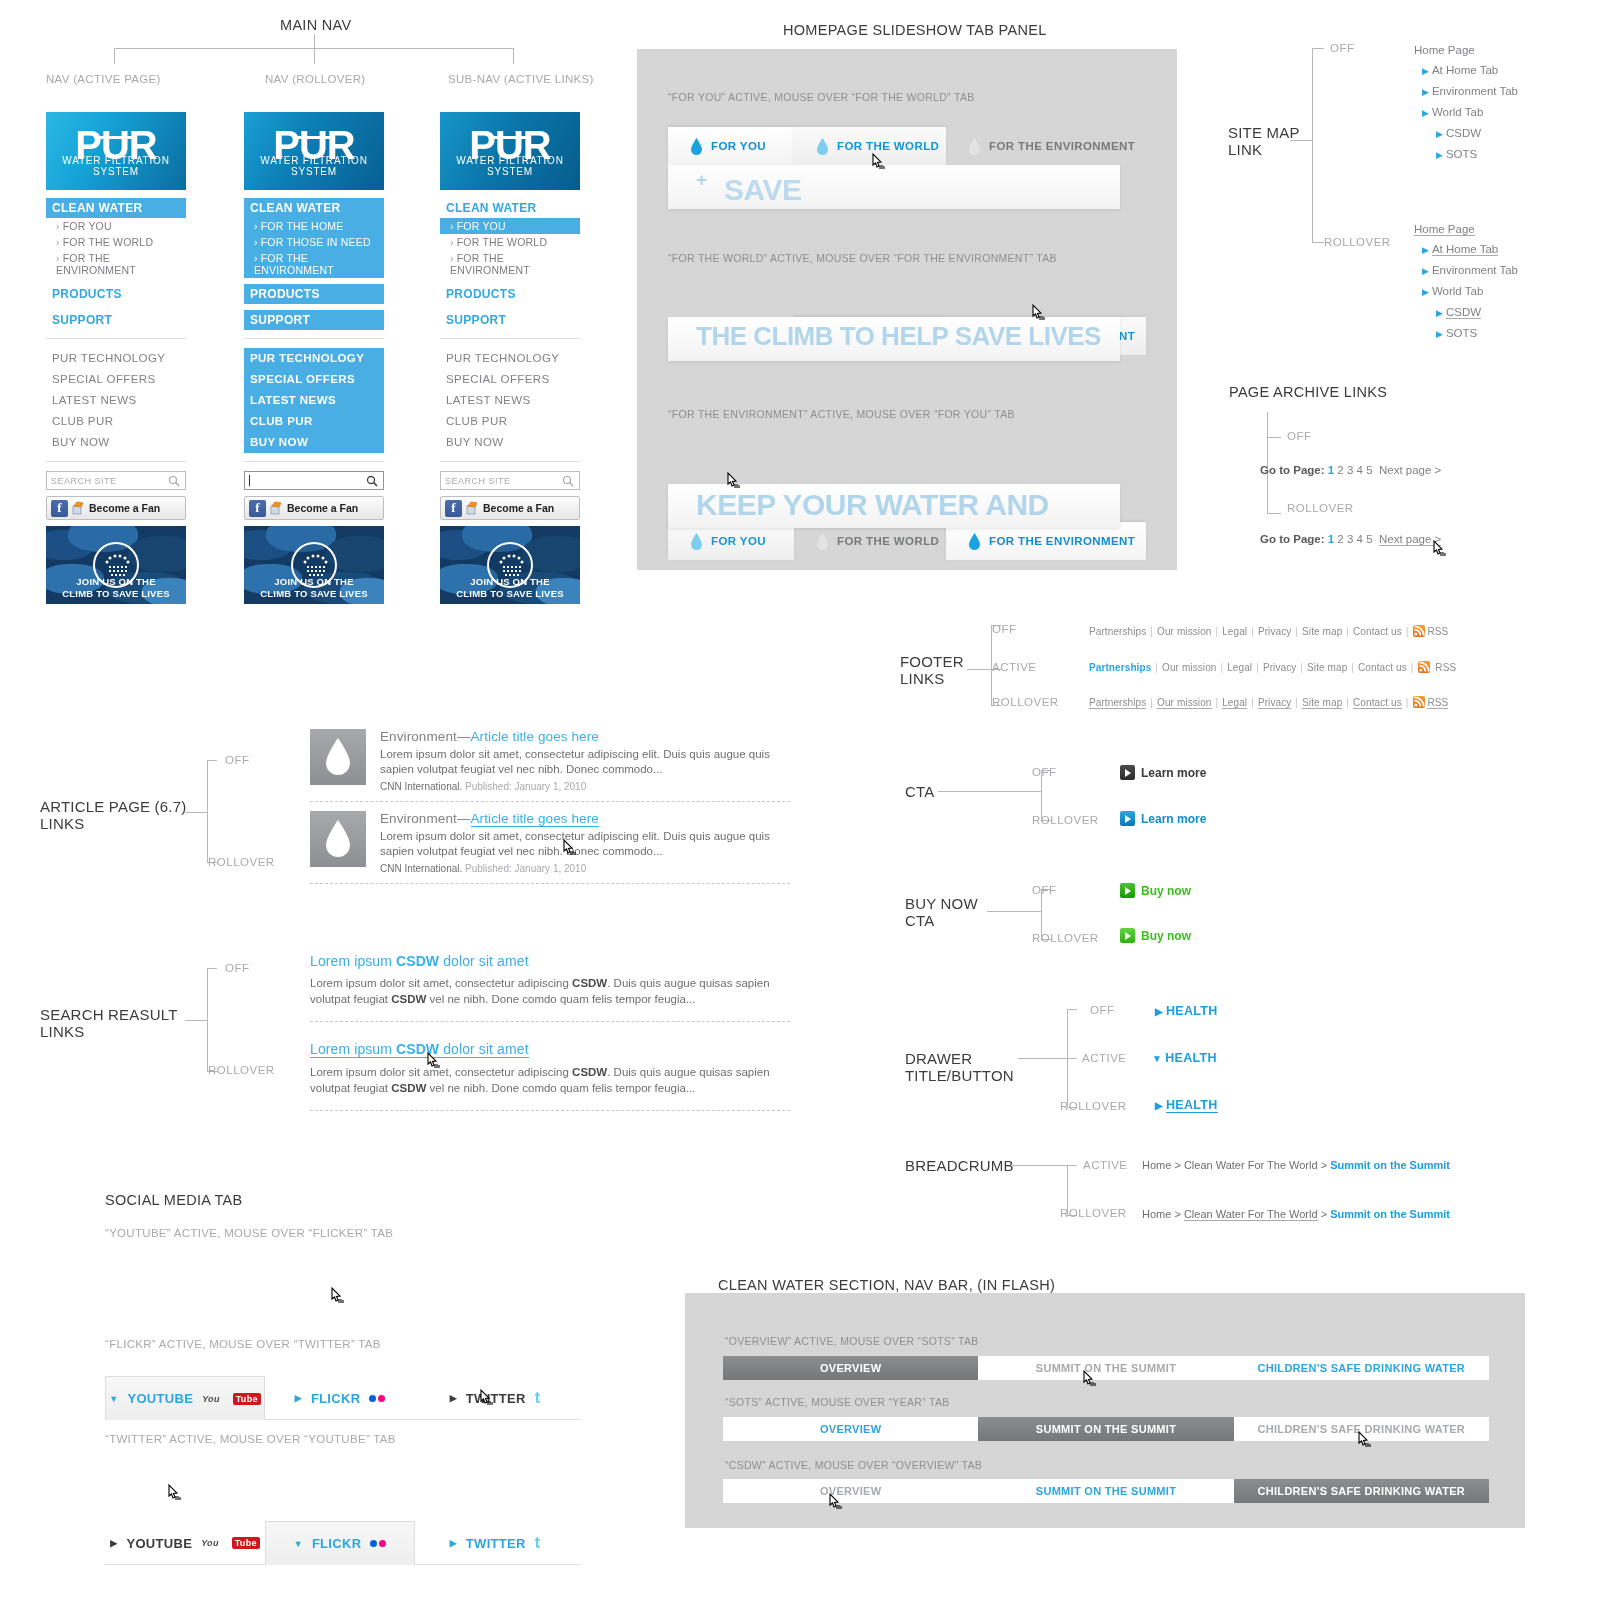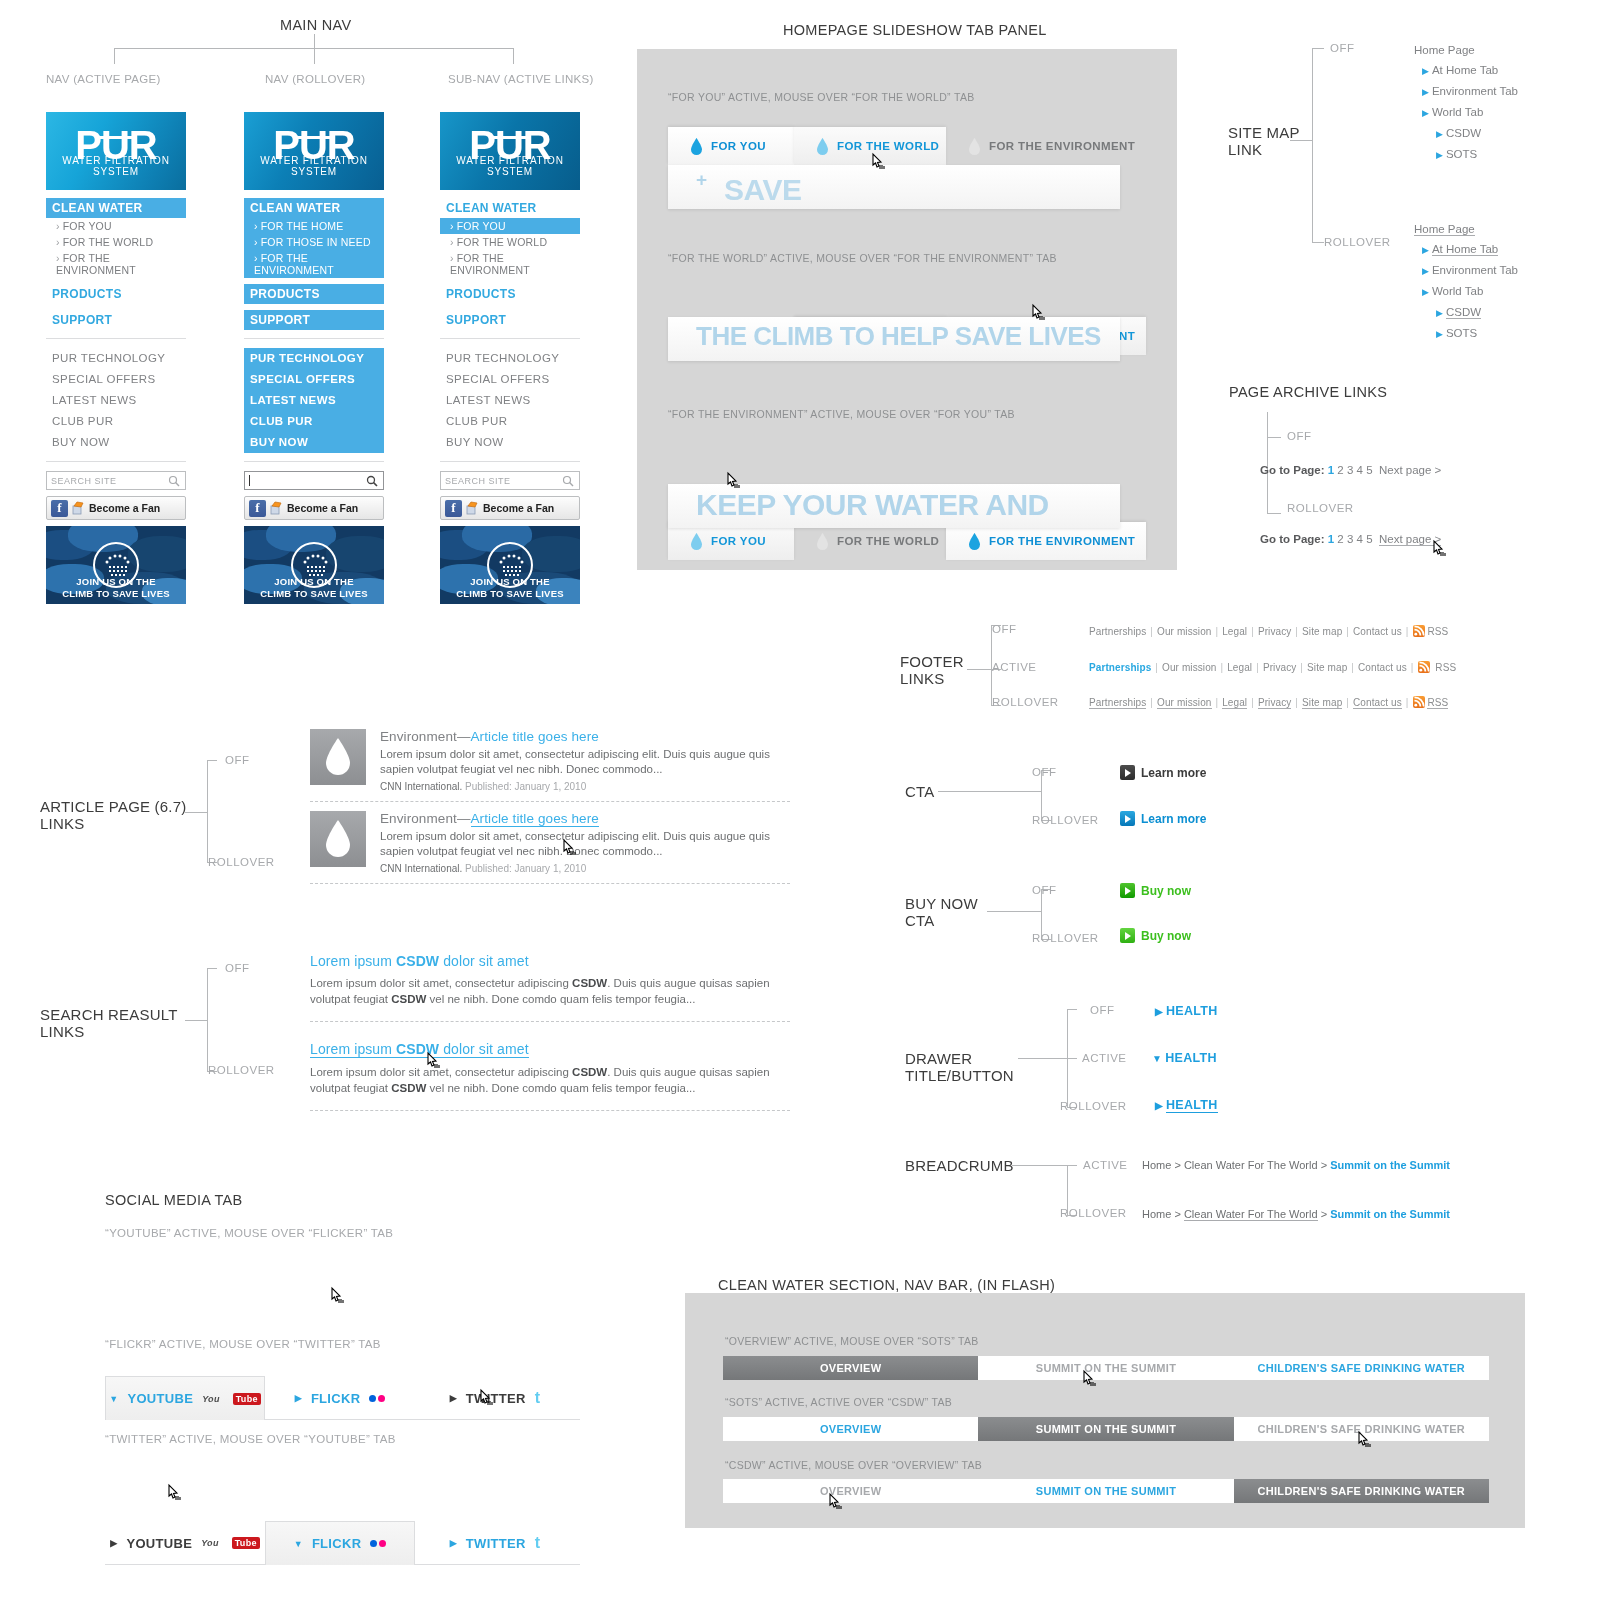--- a/index.html
+++ b/index.html
@@ -902,21 +902,21 @@
 <div class="abs cwrow" style="left:723px; top:1356px; width:766px;">
   <div class="cwbtn active">OVERVIEW</div>
   <div class="cwbtn off">SUMMIT ON THE SUMMIT</div>
   <div class="cwbtn hover">CHILDREN'S SAFE DRINKING WATER</div>
 </div>
 <svg class="cursor" style="left:1080px; top:1369px;" viewBox="0 0 17 22">
     <path d="M4 2 L4 13 L6.5 11 L8 15 L10 14 L8.5 10.5 L12 10 Z" fill="#fff" stroke="#000" stroke-width="1.1"></path>
     <path d="M11 13 L11 17 M13 13 L13 17 M15 14 L15 17" stroke="#000" stroke-width="1.1" fill="none"></path>
   </svg>
 
-<div class="abs cw-cap" style="left:725px; top:1396px;">“SOTS” ACTIVE, ACTIVE OVER “CSDW” TAB</div>
+<div class="abs cw-cap" style="left:725px; top:1396px;">“SOTS” ACTIVE, MOUSE OVER “YEAR” TAB</div>
 <div class="abs cwrow" style="left:723px; top:1417px; width:766px;">
   <div class="cwbtn hover">OVERVIEW</div>
   <div class="cwbtn active">SUMMIT ON THE SUMMIT</div>
   <div class="cwbtn off">CHILDREN'S SAFE DRINKING WATER</div>
 </div>
 <svg class="cursor" style="left:1355px; top:1430px;" viewBox="0 0 17 22">
     <path d="M4 2 L4 13 L6.5 11 L8 15 L10 14 L8.5 10.5 L12 10 Z" fill="#fff" stroke="#000" stroke-width="1.1"></path>
     <path d="M11 13 L11 17 M13 13 L13 17 M15 14 L15 17" stroke="#000" stroke-width="1.1" fill="none"></path>
   </svg>
 

